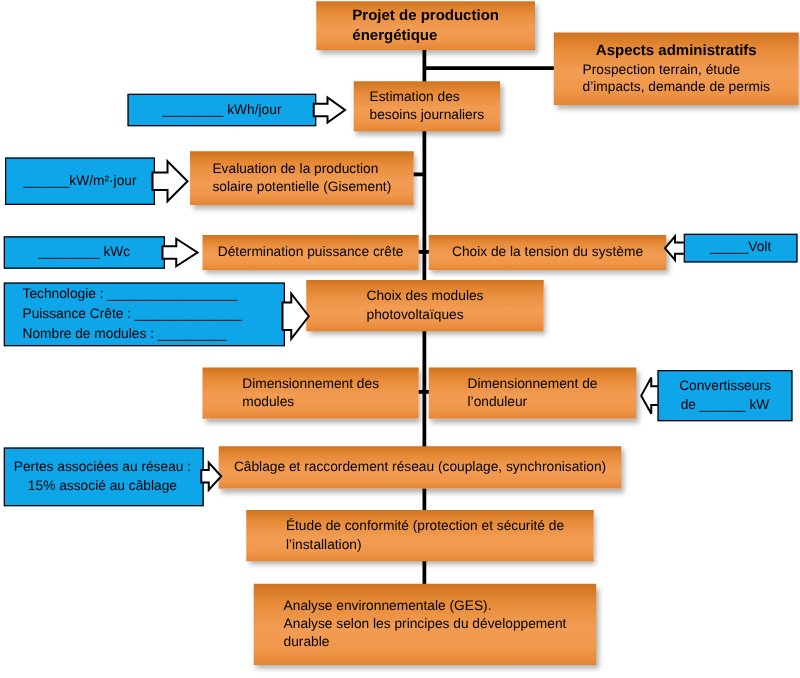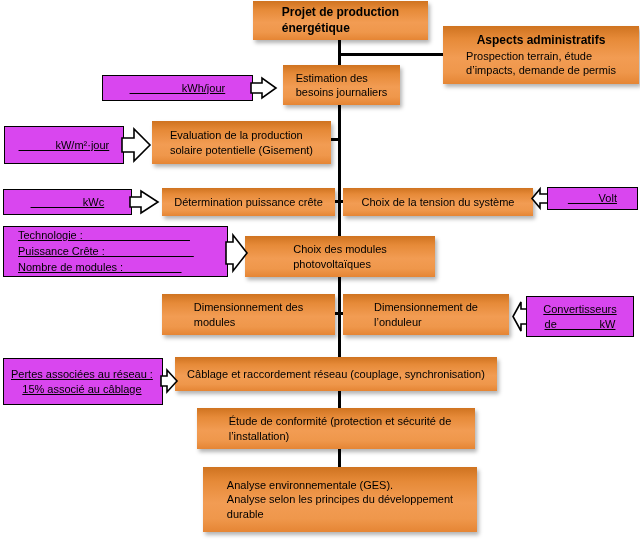--- a/index.html
+++ b/index.html
@@ -16,23 +16,23 @@
     box-shadow:2px 3px 4px rgba(0,0,0,0.30);
     display:flex;flex-direction:column;align-items:center;justify-content:center;
     font-size:11px;line-height:1.28;padding:2px 4px;box-sizing:border-box;
   }
   .obox .lbl{white-space:pre-line;}
   .bold{font-weight:bold;}
   .title12{font-size:12px;}
   
   .callout{position:absolute;z-index:3;}
   .callout .rect{
-    position:absolute;background:#d946ef;border:1.5px solid #000;box-sizing:border-box;
+    position:absolute;background:#0ea5e9;border:1.5px solid #000;box-sizing:border-box;
     display:flex;align-items:center;justify-content:center;
-    font-size:11px;line-height:1.3;white-space:pre-line;text-align:center;text-decoration:underline;
+    font-size:11px;line-height:1.3;white-space:pre-line;text-align:center;
   }
   .callout .rect.leftalign{justify-content:flex-start;text-align:left;padding-left:7px;}
   .callout svg{position:absolute;overflow:visible;}
   .callout svg polygon{fill:#fff;stroke:#000;stroke-width:1.6;stroke-linejoin:miter;}
   .tech-lines{display:flex;flex-direction:column;gap:1px;width:100%;padding-left:7px;box-sizing:border-box;
     font-size:11px;line-height:1.35;text-align:left;justify-content:flex-end;}
 </style>
 </head>
 <body>
 
@@ -66,21 +66,21 @@
   </div>
 
   <div class="obox" style="left:162px;top:188px;width:173px;height:28px;">
     <span class="lbl">Détermination puissance crête</span>
   </div>
 
   <div class="obox" style="left:343px;top:188px;width:190px;height:28px;">
     <span class="lbl">Choix de la tension du système</span>
   </div>
 
-  <div class="obox" style="left:245px;top:236px;width:190px;height:41px;">
+  <div class="obox" style="left:245px;top:224px;width:190px;height:41px;">
     <span class="lbl">Choix des modules
 photovoltaïques</span>
   </div>
 
   <div class="obox" style="left:162px;top:294px;width:173px;height:41px;">
     <span class="lbl">Dimensionnement des
 modules</span>
   </div>
 
   <div class="obox" style="left:343px;top:294px;width:166px;height:41px;">

